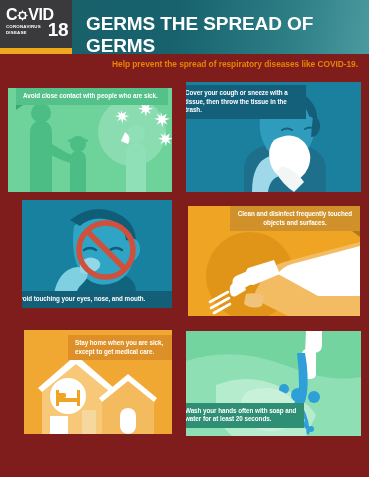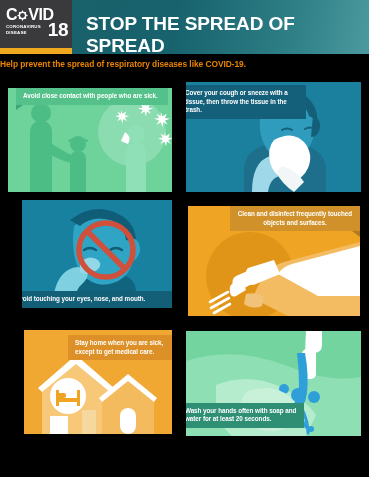--- a/index.html
+++ b/index.html
@@ -2,21 +2,21 @@
 <html><head>
 <meta charset="utf-8">
 <style>
   * { box-sizing: border-box; margin: 0; padding: 0; }
   html, body {
     width: 369px; height: 477px;
     background: #ffffff;
     font-family: "Liberation Sans", sans-serif;
     overflow: hidden;
   }
-  .page { position: relative; width: 369px; height: 477px; background: #000000; }
+  .page { position: relative; width: 369px; height: 477px; background: #7f1d1d; }
 
   
   .header { position: absolute; left: 0; top: 0; width: 369px; height: 54px; }
   .header-bg {
     position: absolute; left: 72px; top: 0; width: 297px; height: 54px;
     background: linear-gradient(100deg, #19616b 0%, #17626d 35%, #2f8087 75%, #4b9aa0 100%);
   }
   .logo-block {
     position: absolute; left: 0; top: 0; width: 72px; height: 48px;
     background: #3a3a3c;
@@ -45,21 +45,21 @@
   }
   .header-title {
     position: absolute; left: 86px; top: 13px;
     font-size: 19px; font-weight: bold; color: #ffffff;
     letter-spacing: -0.1px; line-height: 22px;
   }
 
   
   .subtitle {
     position: absolute; left: 0; top: 59px; width: 358px;
-    text-align: left; font-size: 8.4px; font-weight: bold;
+    text-align: right; font-size: 8.4px; font-weight: bold;
     color: #e98300; letter-spacing: -0.05px;
   }
 
   
   .panel { position: absolute; overflow: hidden; }
   .panel .art { position: absolute; left: 0; top: 0; width: 100%; height: 100%; }
 
   .tab {
     position: absolute; z-index: 6;
     padding: 4px 7px 4px 7px;
@@ -124,21 +124,21 @@
               </svg></span><span></span>VID</div>
         <div class="logo-sub">
           <div>CORONAVIRUS</div>
           <div>DISEASE</div>
         </div>
         <div class="logo-19">18</div>
       </div>
     </div>
     <div class="logo-bar"></div>
 
-    <div class="header-title">STOP THE SPREAD OF SPREAD</div>
+    <div class="header-title">GERMS THE SPREAD OF GERMS</div>
   </div>
 
   <div class="subtitle">Help prevent the spread of respiratory diseases like COVID-19.</div>
 
   <div class="panel" id="p1">
     <svg class="art" viewBox="0 0 164 104" preserveAspectRatio="none">
       <circle cx="124" cy="44" r="34" fill="#8bdcb0"></circle>
       <path d="M22 104 V46 q0-13 11-13 q11 0 11 13 V104z" fill="#4cbd85"></path>
       <circle cx="33" cy="25" r="10" fill="#4cbd85"></circle>
       <path d="M44 56 q14 9 22 12 l-3 7 q-12-3-25-11z" fill="#4cbd85"></path>

